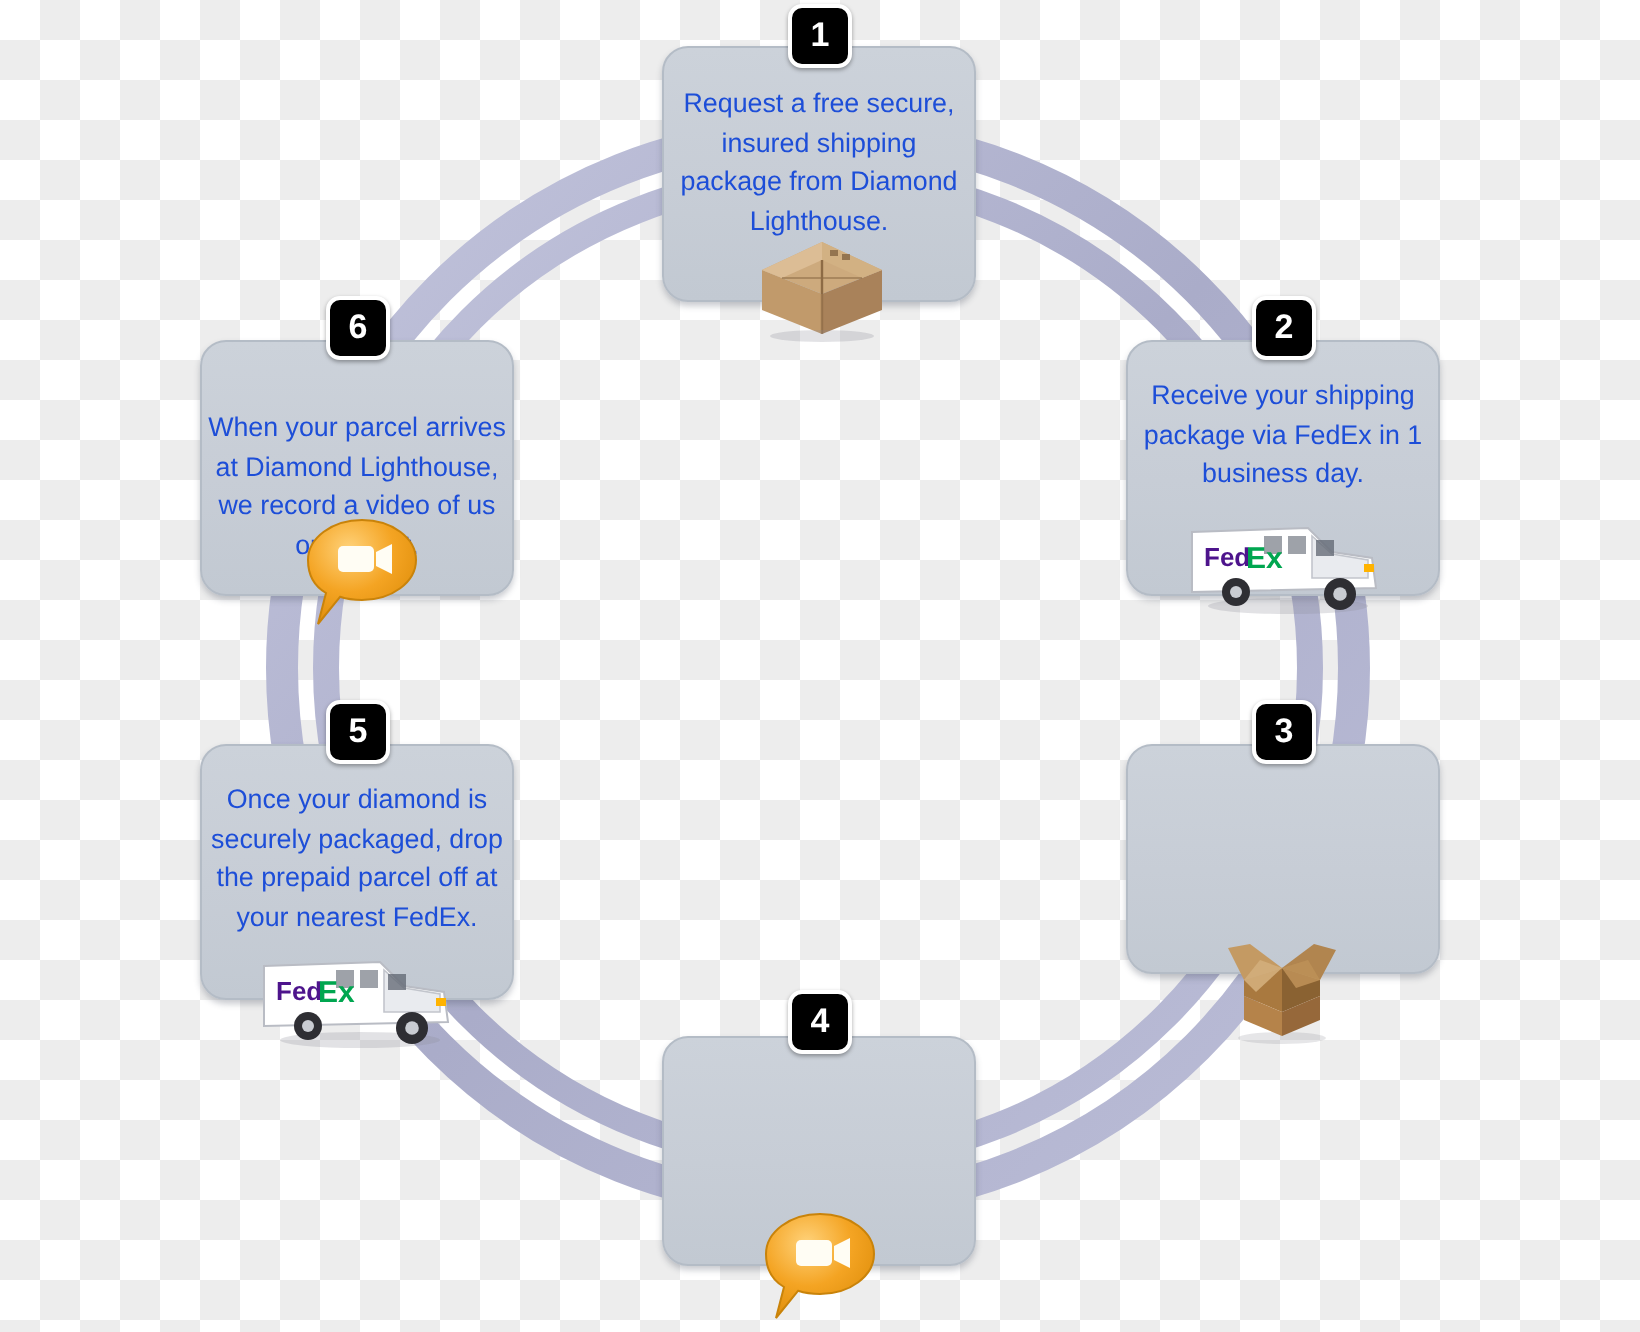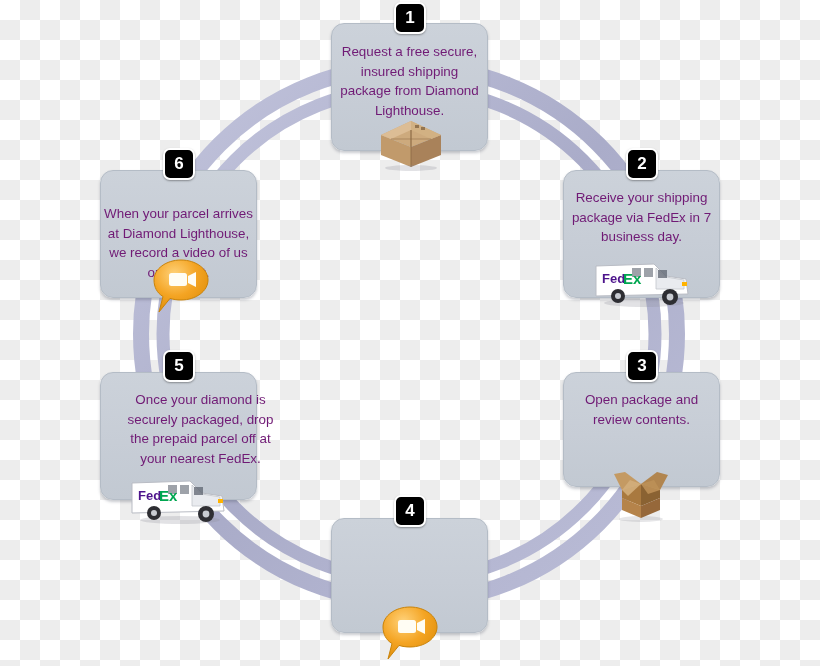--- a/index.html
+++ b/index.html
@@ -25,21 +25,21 @@
     border-radius:13px;
     box-shadow:0 2px 3px rgba(60,70,85,0.28);
     color:#222222;
   }
   .step-text{
     position:absolute;
     left:10px;right:10px;
     text-align:center;
     font-size:13.4px;
     line-height:19.5px;
-    color:#701a75;
+    color:#1d4ed8;
   }
   .badge{
     position:absolute;
     width:32px;height:32px;
     background:#000000;
     border:2px solid #ffffff;
     border-radius:7px;
     box-sizing:border-box;
     color:#ffffff;
     font-size:17px;
@@ -88,21 +88,21 @@
       <line x1="16" y1="22" x2="56" y2="22" stroke="#8d6b45" stroke-width="1" opacity="0.55"></line>
       <line x1="36" y1="30" x2="36" y2="50" stroke="#8d6b45" stroke-width="1.2" opacity="0.7"></line>
       <rect x="40" y="8" width="4" height="3" fill="#6b4d2e" opacity="0.6"></rect>
       <rect x="46" y="10" width="4" height="3" fill="#6b4d2e" opacity="0.6"></rect>
       <ellipse cx="36" cy="51" rx="26" ry="3" fill="#8c8c96" opacity="0.25"></ellipse>
     </svg>
   </div>
 
   <div class="step-box" style="left:563px;top:170px;width:157px;height:128px;"></div>
   <div class="badge" style="left:626px;top:148px;">2</div>
-  <div class="step-text" style="left:566px;top:188px;width:151px;">Receive your shipping package via FedEx in 7 business day.</div>
+  <div class="step-text" style="left:566px;top:188px;width:151px;">Receive your shipping package via FedEx in 1 business day.</div>
 
   <div class="icon-wrap" style="left:592px;top:256px;width:100px;height:52px;">
     <svg viewBox="0 0 100 52" width="100" height="52">
       <ellipse cx="52" cy="47" rx="40" ry="4" fill="#8c8c96" opacity="0.25"></ellipse>
       <path d="M4,10 L62,8 L74,20 L94,23 L96,38 L4,40 Z" fill="#ffffff" stroke="#b9bcc4" stroke-width="1"></path>
       <path d="M64,12 L74,21 L92,24 L92,33 L64,33 Z" fill="#e9ebef" stroke="#c2c5cc" stroke-width="0.8"></path>
       <rect x="66" y="14" width="9" height="8" fill="#5d6470" opacity="0.75"></rect>
       <rect x="40" y="12" width="9" height="9" fill="#5d6470" opacity="0.6"></rect>
       <rect x="52" y="12" width="9" height="9" fill="#5d6470" opacity="0.6"></rect>
       <circle cx="26" cy="40" r="7" fill="#2e2e33"></circle>
@@ -110,21 +110,20 @@
       <circle cx="78" cy="41" r="8" fill="#2e2e33"></circle>
       <circle cx="78" cy="41" r="3.4" fill="#c9ccd2"></circle>
       <text x="10" y="27" font-family="'Liberation Sans',sans-serif" font-size="13" font-weight="bold" fill="#4d148c">Fed</text>
       <text x="31" y="28" font-family="'Liberation Sans',sans-serif" font-size="15" font-weight="bold" fill="#00a650">Ex</text>
       <rect x="90" y="26" width="5" height="4" fill="#ffb300"></rect>
     </svg>
   </div>
 
   <div class="step-box" style="left:563px;top:372px;width:157px;height:115px;"></div>
   <div class="badge" style="left:626px;top:350px;">3</div>
-  <div class="step-text" style="left:566px;top:390px;width:151px;">Open package and review contents.</div>
 
   <div class="icon-wrap" style="left:608px;top:466px;width:66px;height:56px;">
     <svg viewBox="0 0 66 56" width="66" height="56">
       <ellipse cx="33" cy="53" rx="22" ry="3" fill="#8c8c96" opacity="0.22"></ellipse>
       <polygon points="14,24 33,18 33,40 14,32" fill="#a9793f"></polygon>
       <polygon points="33,18 52,24 52,32 33,40" fill="#8a6232"></polygon>
       <polygon points="14,32 33,40 33,52 14,44" fill="#b5834a"></polygon>
       <polygon points="33,40 52,32 52,44 33,52" fill="#96683a"></polygon>
       <polygon points="14,24 6,8 17,6 33,18" fill="#c49a63"></polygon>
       <polygon points="33,18 49,6 60,9 52,24" fill="#b1854f"></polygon>
@@ -146,21 +145,21 @@
         </radialGradient>
       </defs>
       <path d="M31,2 C46,2 58,11 58,22 C58,33 46,42 31,42 C27,42 23,41.4 20,40.4 L9,54 L13,38.5 C7,35 4,29 4,22 C4,11 16,2 31,2 Z" fill="url(#bub1)" stroke="#c9830a" stroke-width="1"></path>
       <rect x="19" y="15" width="18" height="13" rx="2.5" fill="#fffdf4"></rect>
       <polygon points="38,18 46,14 46,29 38,25" fill="#fffdf4"></polygon>
     </svg>
   </div>
 
   <div class="step-box" style="left:100px;top:372px;width:157px;height:128px;"></div>
   <div class="badge" style="left:163px;top:350px;">5</div>
-  <div class="step-text" style="left:103px;top:390px;width:151px;margin-left:22px;">Once your diamond is securely packaged, drop the prepaid parcel off at your nearest FedEx.</div>
+  <div class="step-text" style="left:103px;top:390px;width:151px;">Once your diamond is securely packaged, drop the prepaid parcel off at your nearest FedEx.</div>
 
   <div class="icon-wrap" style="left:128px;top:473px;width:100px;height:52px;">
     <svg viewBox="0 0 100 52" width="100" height="52">
       <ellipse cx="52" cy="47" rx="40" ry="4" fill="#8c8c96" opacity="0.25"></ellipse>
       <path d="M4,10 L62,8 L74,20 L94,23 L96,38 L4,40 Z" fill="#ffffff" stroke="#b9bcc4" stroke-width="1"></path>
       <path d="M64,12 L74,21 L92,24 L92,33 L64,33 Z" fill="#e9ebef" stroke="#c2c5cc" stroke-width="0.8"></path>
       <rect x="66" y="14" width="9" height="8" fill="#5d6470" opacity="0.75"></rect>
       <rect x="40" y="12" width="9" height="9" fill="#5d6470" opacity="0.6"></rect>
       <rect x="52" y="12" width="9" height="9" fill="#5d6470" opacity="0.6"></rect>
       <circle cx="26" cy="40" r="7" fill="#2e2e33"></circle>

